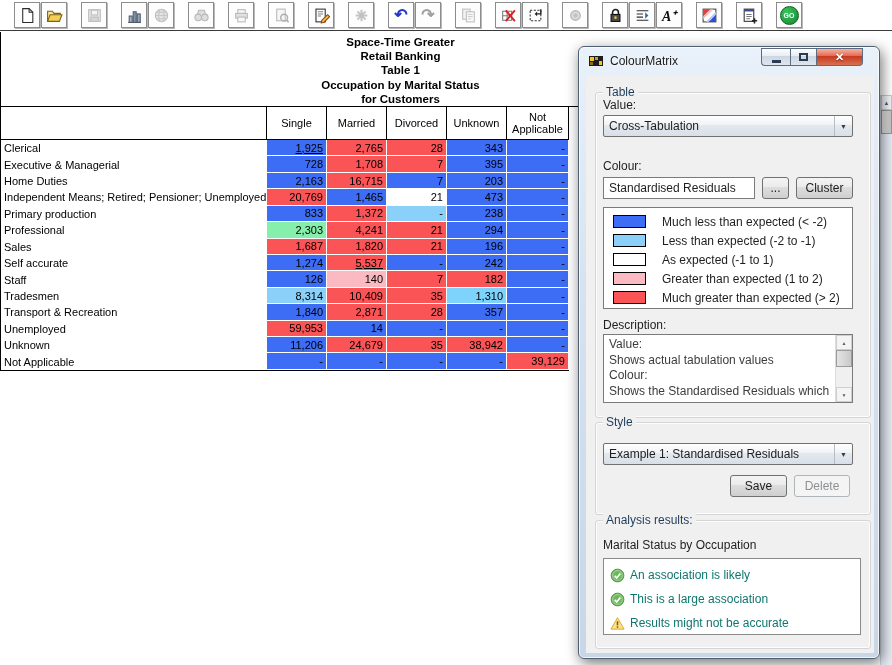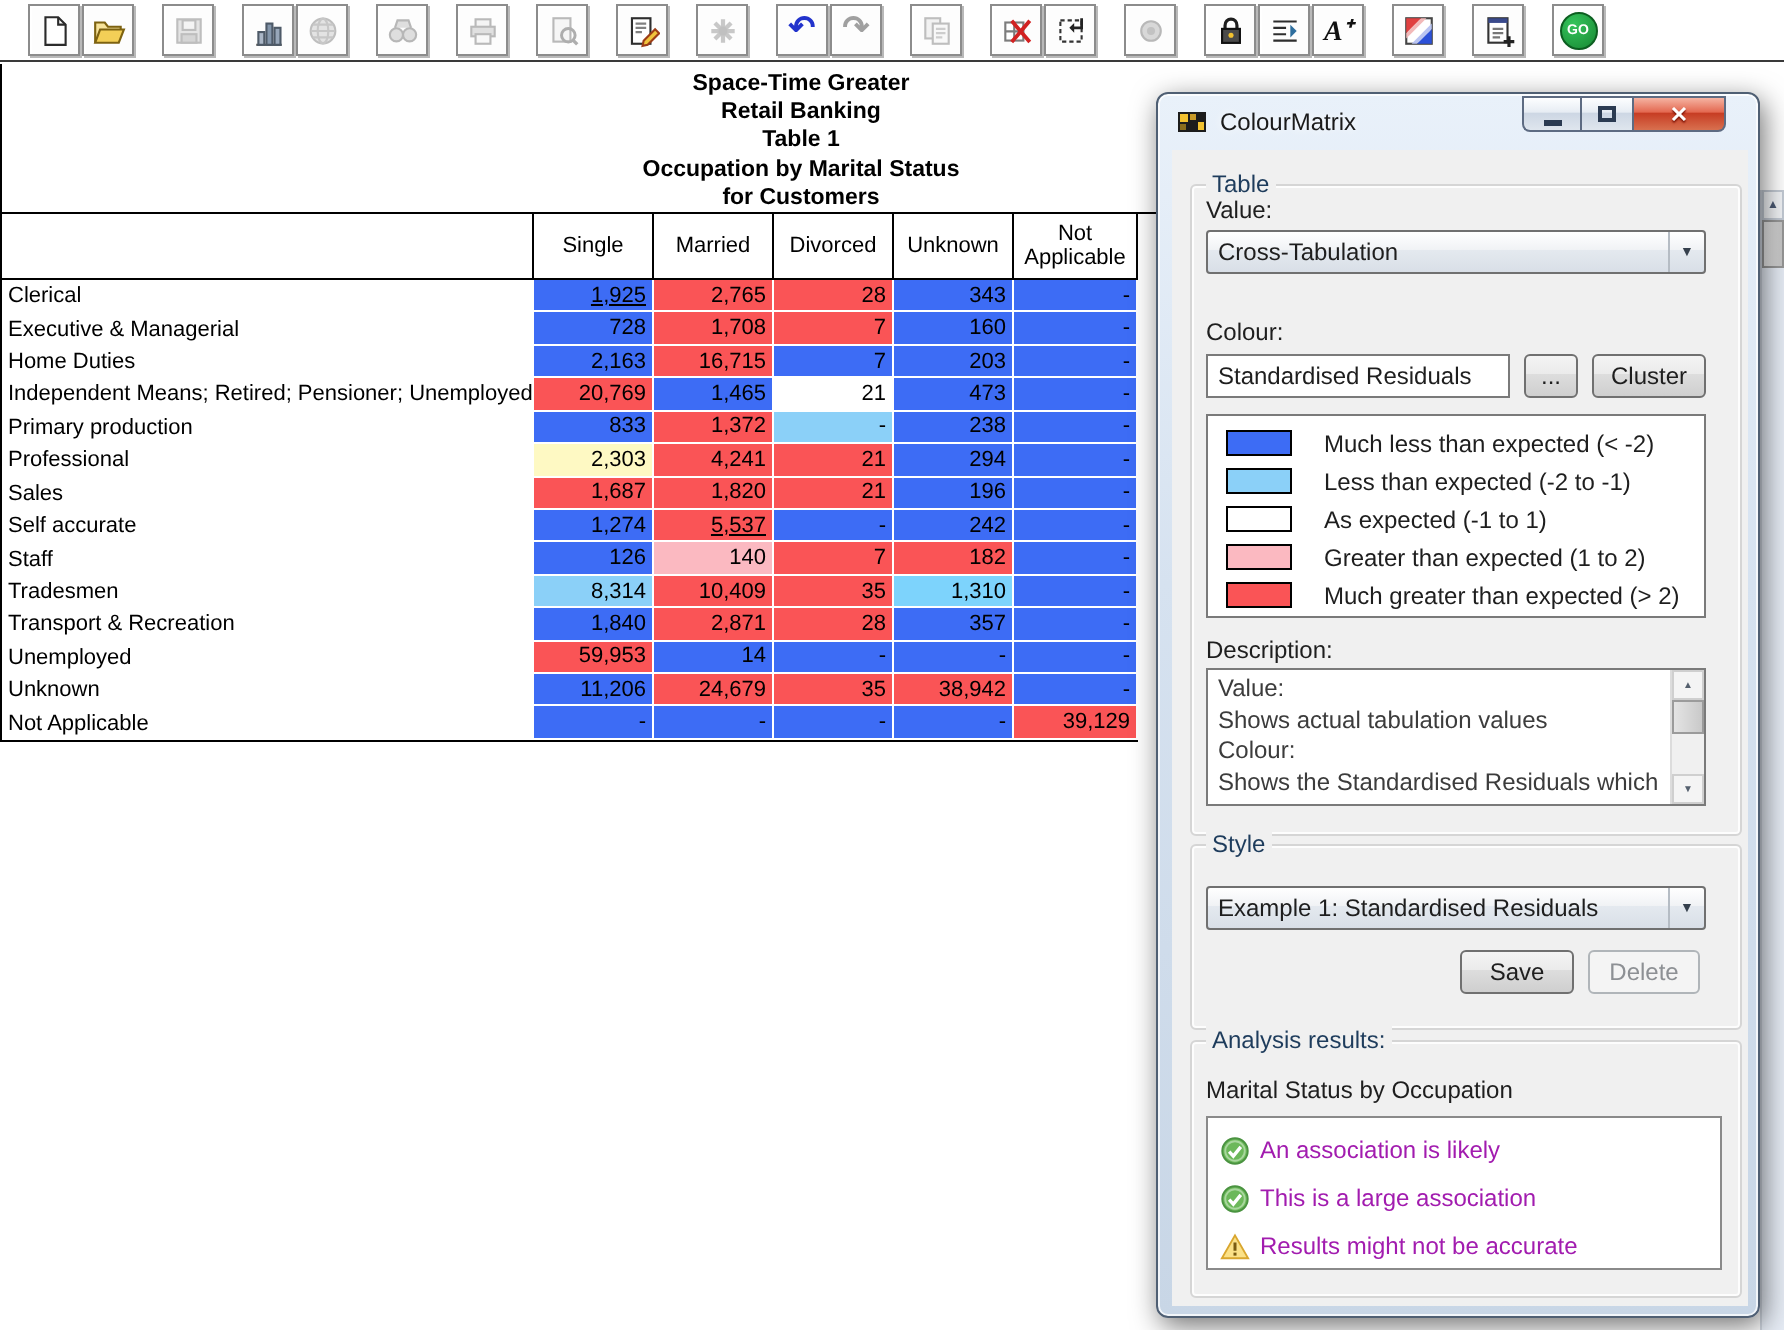--- a/index.html
+++ b/index.html
@@ -85,21 +85,21 @@
   .desc-box{position:absolute;background:#fff;border:1px solid #7a7a7a;box-sizing:border-box;}
   .desc-text{position:absolute;left:5px;top:2px;right:19px;font-size:12px;color:#3c3c3c;line-height:15.5px;}
   .mini-scroll{position:absolute;right:0;top:0;width:17px;height:100%;background:#f0f0f0;border-left:1px solid #dcdcdc;box-sizing:border-box;}
   .ms-btn{width:100%;height:15px;background:#f4f4f4;border:1px solid #cfcfcf;box-sizing:border-box;display:flex;align-items:center;justify-content:center;font-size:5px;color:#55606e;}
   .ms-btn.bottom{position:absolute;bottom:0;}
   .ms-thumb{width:100%;height:17px;background:linear-gradient(90deg,#e4e4e4,#c9c9c9);border:1px solid #9b9b9b;box-sizing:border-box;}
 
   .results-box{position:absolute;background:#fff;border:1px solid #8a8a8a;box-sizing:border-box;padding:4px 0 0 6px;}
   .result-item{display:flex;align-items:center;height:24px;}
   .result-item svg{width:15px;height:15px;margin-right:5px;flex:0 0 auto;}
-  .result-text{font-size:12px;color:#a21caf;}
+  .result-text{font-size:12px;color:#0f766e;}
 </style>
 </head>
 <body>
 
 <div class="toolbar" id="toolbar">
     <div class="tb-group">
       <div class="tb-btn">
         <svg viewBox="0 0 16 16">
           <path d="M3.5 1.5h6l3.5 3.5v9.5h-9.5z" fill="#fff" stroke="#2b2b2b"></path>
           <path d="M9.5 1.5v3.5H13" fill="none" stroke="#2b2b2b"></path>
@@ -293,21 +293,21 @@
           <div class="dcell" style="background: rgb(250, 84, 86);">2,765</div>
           <div class="dcell" style="background: rgb(250, 84, 86);">28</div>
           <div class="dcell" style="background: rgb(61, 108, 245);">343</div>
           <div class="dcell" style="background: rgb(61, 108, 245);">-</div>
         </div>
         <div class="trow">
           <div class="rlabel">Executive &amp; Managerial</div>
           <div class="dcell" style="background: rgb(61, 108, 245);">728</div>
           <div class="dcell" style="background: rgb(250, 84, 86);">1,708</div>
           <div class="dcell" style="background: rgb(250, 84, 86);">7</div>
-          <div class="dcell" style="background: rgb(61, 108, 245);">160</div>
+          <div class="dcell" style="background: rgb(61, 108, 245);">395</div>
           <div class="dcell" style="background: rgb(61, 108, 245);">-</div>
         </div>
         <div class="trow">
           <div class="rlabel">Home Duties</div>
           <div class="dcell" style="background: rgb(61, 108, 245);">2,163</div>
           <div class="dcell" style="background: rgb(250, 84, 86);">16,715</div>
           <div class="dcell" style="background: rgb(61, 108, 245);">7</div>
           <div class="dcell" style="background: rgb(61, 108, 245);">203</div>
           <div class="dcell" style="background: rgb(61, 108, 245);">-</div>
         </div>
@@ -322,21 +322,21 @@
         <div class="trow">
           <div class="rlabel">Primary production</div>
           <div class="dcell" style="background: rgb(61, 108, 245);">833</div>
           <div class="dcell" style="background: rgb(250, 84, 86);">1,372</div>
           <div class="dcell" style="background: rgb(139, 208, 248);">-</div>
           <div class="dcell" style="background: rgb(61, 108, 245);">238</div>
           <div class="dcell" style="background: rgb(61, 108, 245);">-</div>
         </div>
         <div class="trow">
           <div class="rlabel">Professional</div>
-          <div class="dcell" style="background: #fef9c3;">2,303</div>
+          <div class="dcell" style="background: #86efac;">2,303</div>
           <div class="dcell" style="background: rgb(250, 84, 86);">4,241</div>
           <div class="dcell" style="background: rgb(250, 84, 86);">21</div>
           <div class="dcell" style="background: rgb(61, 108, 245);">294</div>
           <div class="dcell" style="background: rgb(61, 108, 245);">-</div>
         </div>
         <div class="trow">
           <div class="rlabel">Sales</div>
           <div class="dcell" style="background: rgb(250, 84, 86);">1,687</div>
           <div class="dcell" style="background: rgb(250, 84, 86);">1,820</div>
           <div class="dcell" style="background: rgb(250, 84, 86);">21</div>

